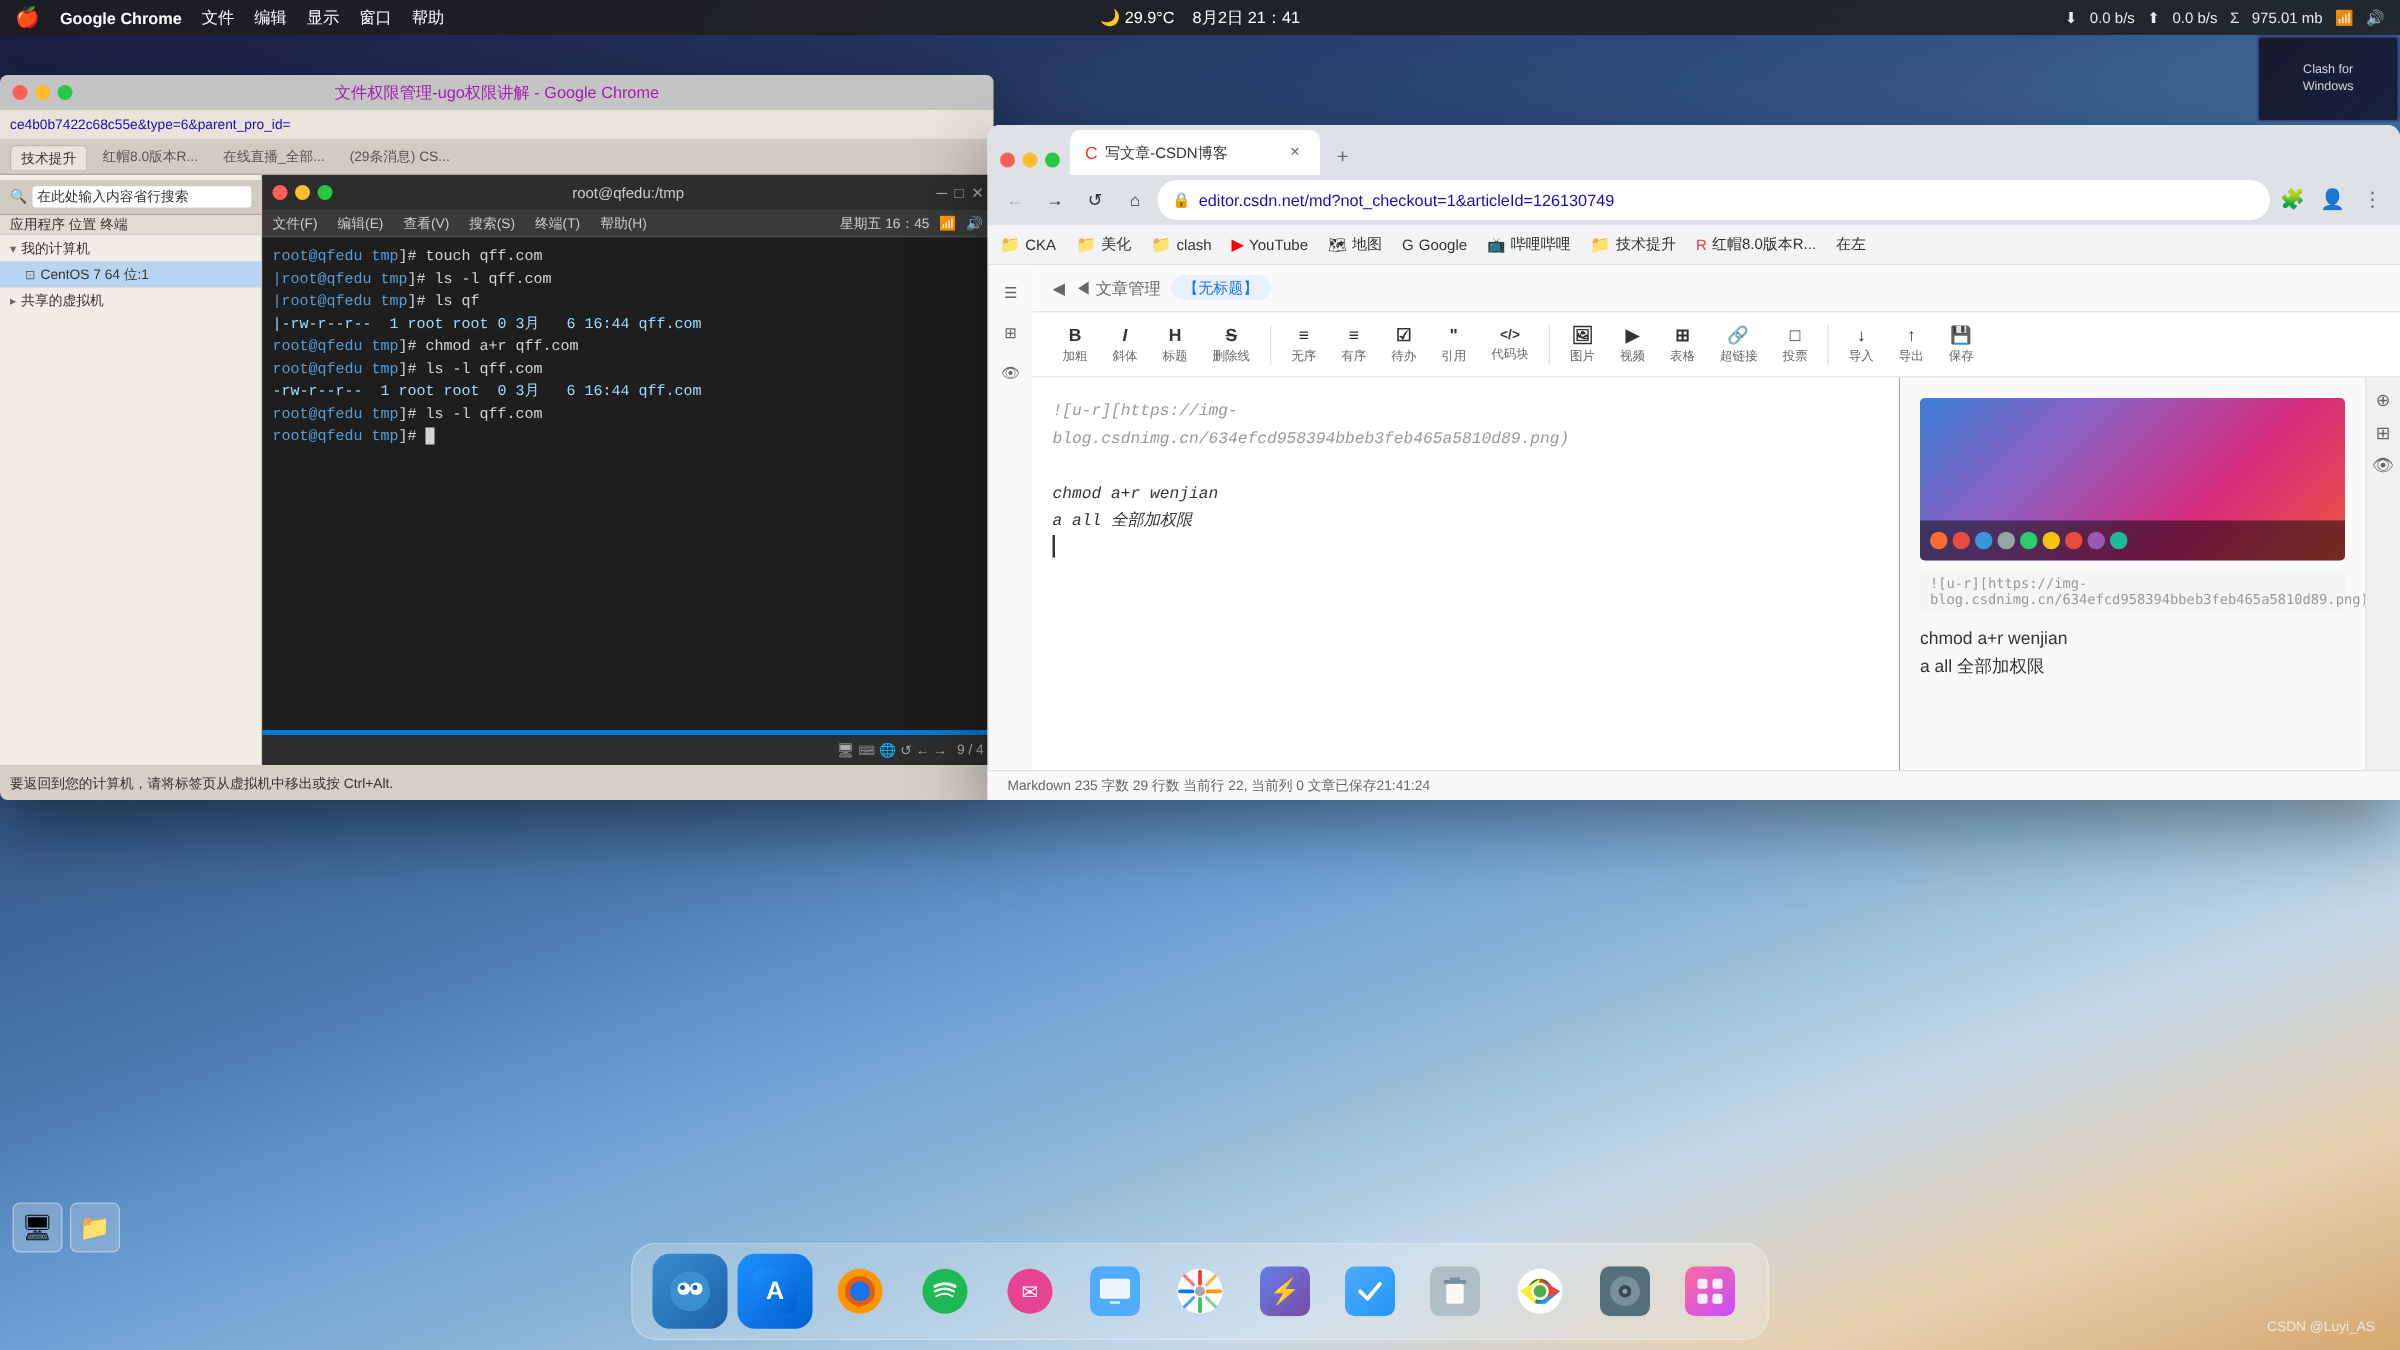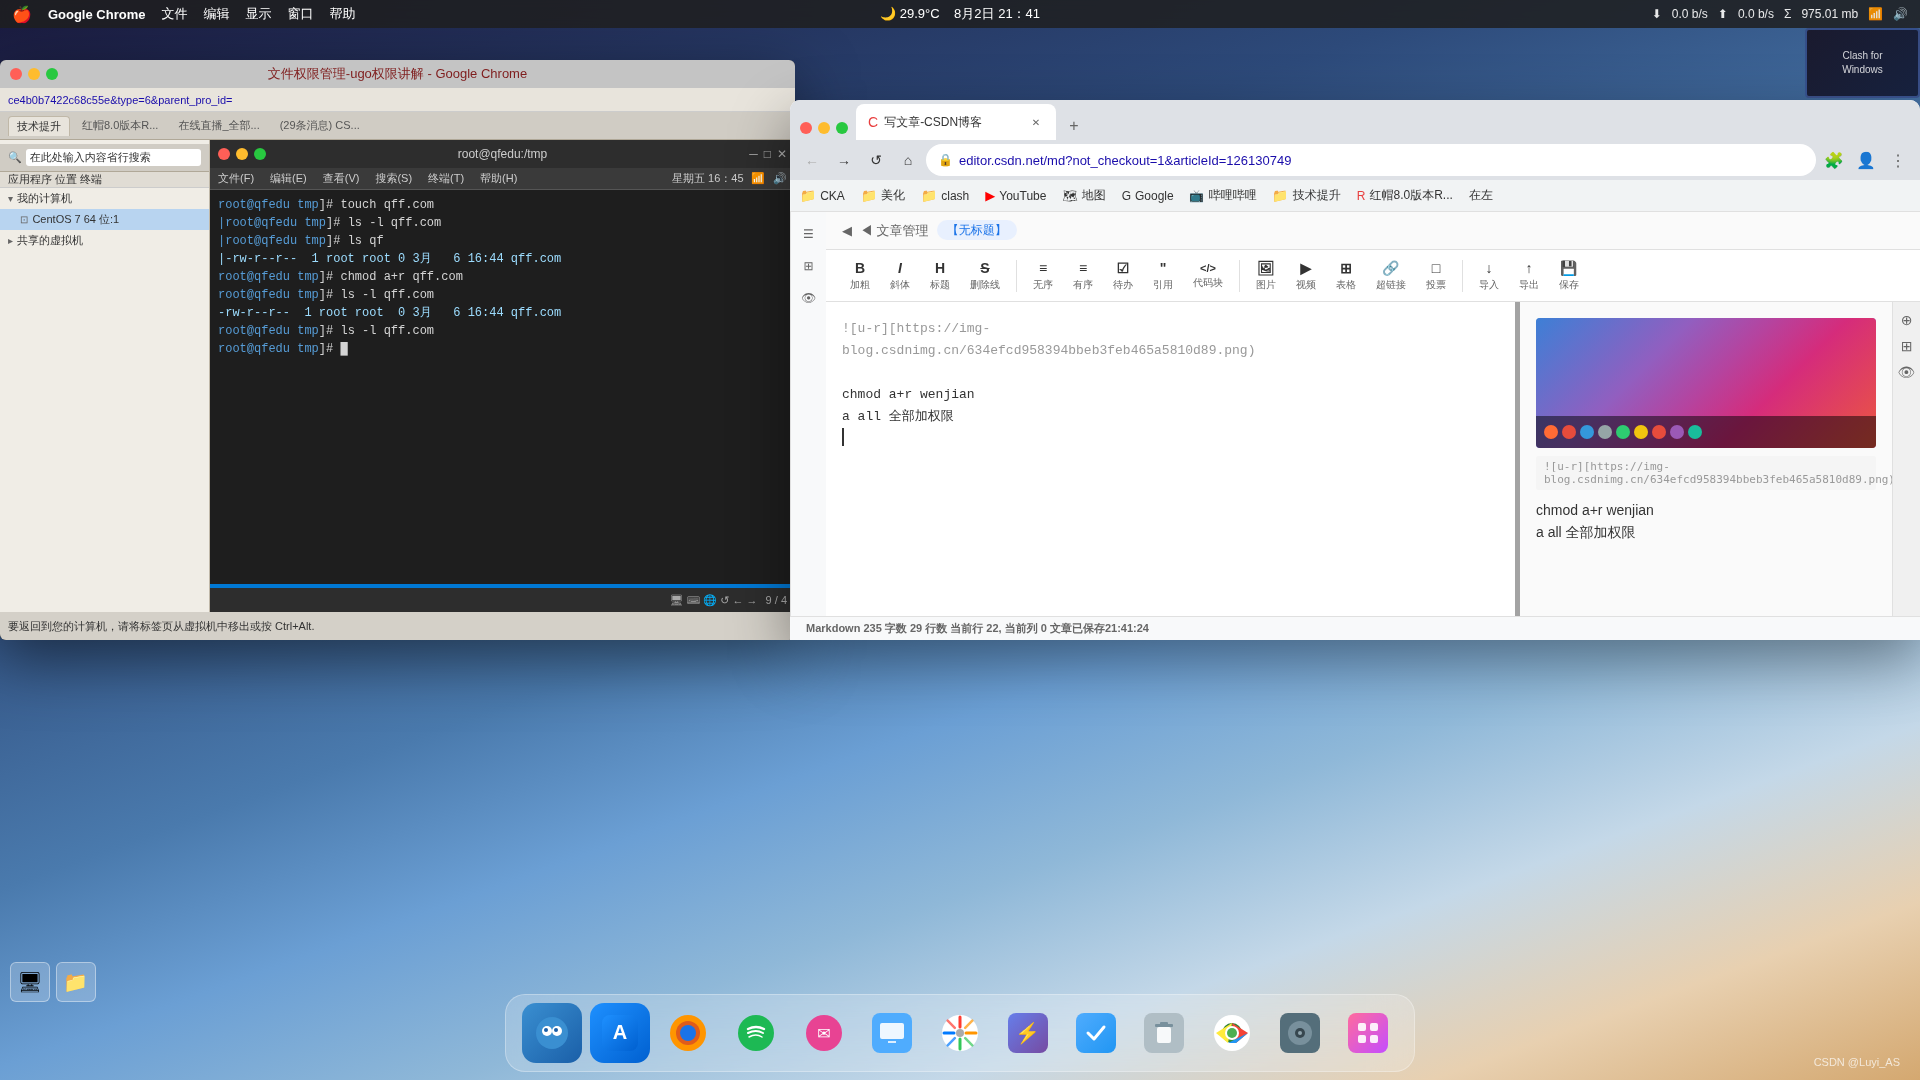--- a/index.html
+++ b/index.html
@@ -112,21 +112,21 @@
       box-shadow: 0 20px 60px rgba(0,0,0,0.5);
       z-index: 100;
     }
     .vm-titlebar {
       height: 28px;
       background: #c4c4c4;
       display: flex;
       align-items: center;
       padding: 0 10px;
       font-size: 13px;
-      color: #7f1d1d;
+      color: #a21caf;
       position: relative;
     }
     .vm-title-text {
       position: absolute;
       left: 50%;
       transform: translateX(-50%);
       font-size: 13px;
       font-weight: 500;
     }
     .traffic-lights {
@@ -723,21 +723,21 @@
           <span class="editor-btn-label">导出</span>
         </div>
         <div class="editor-btn">
           <span class="editor-btn-icon">💾</span>
           <span class="editor-btn-label">保存</span>
         </div>
       </div>
 
       <div style="flex:1; display:flex; overflow:hidden;">
 
-        <div style="flex:1; display:flex; flex-direction:column; border-right:5px solid #a3a3a3;">
+        <div style="flex:1; display:flex; flex-direction:column; border-right:1px solid #a3a3a3;font-style:italic;">
           <div class="editor-text-area">
             <div style="font-size:13px; color:#999; font-family:'Courier New',monospace; line-height:1.7;">
               <div>![u-r][https://img-</div>
               <div>blog.csdnimg.cn/634efcd958394bbeb3feb465a5810d89.png)</div>
               <div>&nbsp;</div>
               <div style="color:#333;">chmod a+r wenjian</div>
               <div style="color:#333;">a  all  全部加权限</div>
               <div style="border-left:2px solid #333; height:18px; display:inline-block;">&nbsp;</div>
             </div>
           </div>
@@ -771,21 +771,21 @@
           <div style="width:28px; background:#f0f0f0; border-left:1px solid #e0e0e0; display:flex; flex-direction:column; align-items:center; padding:8px 0; gap:6px;">
             <div style="font-size:14px; color:#666; cursor:pointer; padding:2px;">⊕</div>
             <div style="font-size:14px; color:#666; cursor:pointer; padding:2px;">⊞</div>
             <div style="font-size:14px; color:#666; cursor:pointer; padding:2px;">👁</div>
           </div>
         </div>
       </div>
     </div>
   </div>
 
-  <div style="height:24px; background:#f8f9fa; border-top:1px solid #e0e0e0; display:flex; align-items:center; padding:4px 16px; font-size:11px; color:#666;font-weight:bold;">
+  <div style="height:24px; background:#f8f9fa; border-top:1px solid #e0e0e0; display:flex; align-items:center; padding:4px 16px; font-size:11px; color:#666;">
     <span>Markdown  235 字数  29 行数  当前行 22, 当前列 0  文章已保存21:41:24</span>
   </div>
 </div>
 
 <div style="position:absolute; top:28px; right:0; width:115px; height:70px; background:linear-gradient(135deg, #1a1a2e, #16213e); border:2px solid rgba(100,150,255,0.4); border-radius:4px; display:flex; flex-direction:column; align-items:center; justify-content:center; z-index:400; overflow:hidden;">
   <div style="font-size:10px; color:rgba(255,255,255,0.8); text-align:center; line-height:1.4;">
     <div>Clash for</div>
     <div>Windows</div>
   </div>
 </div>

